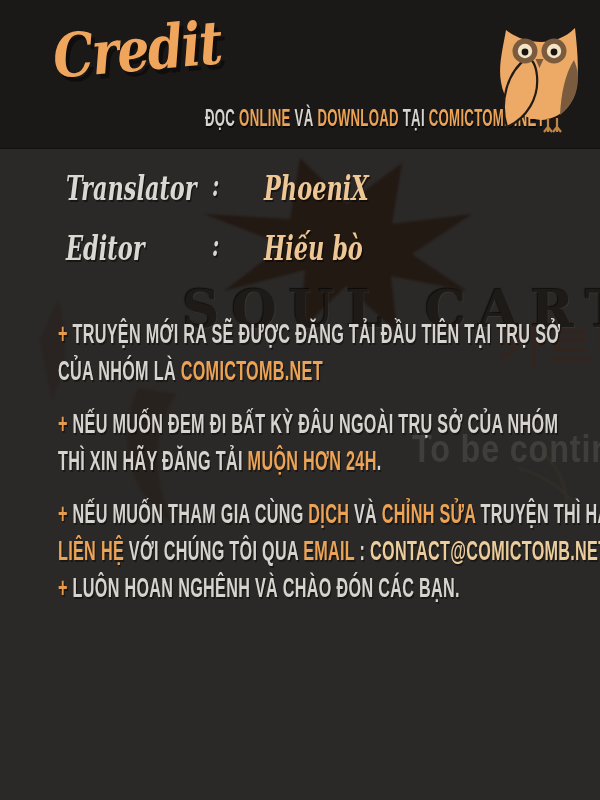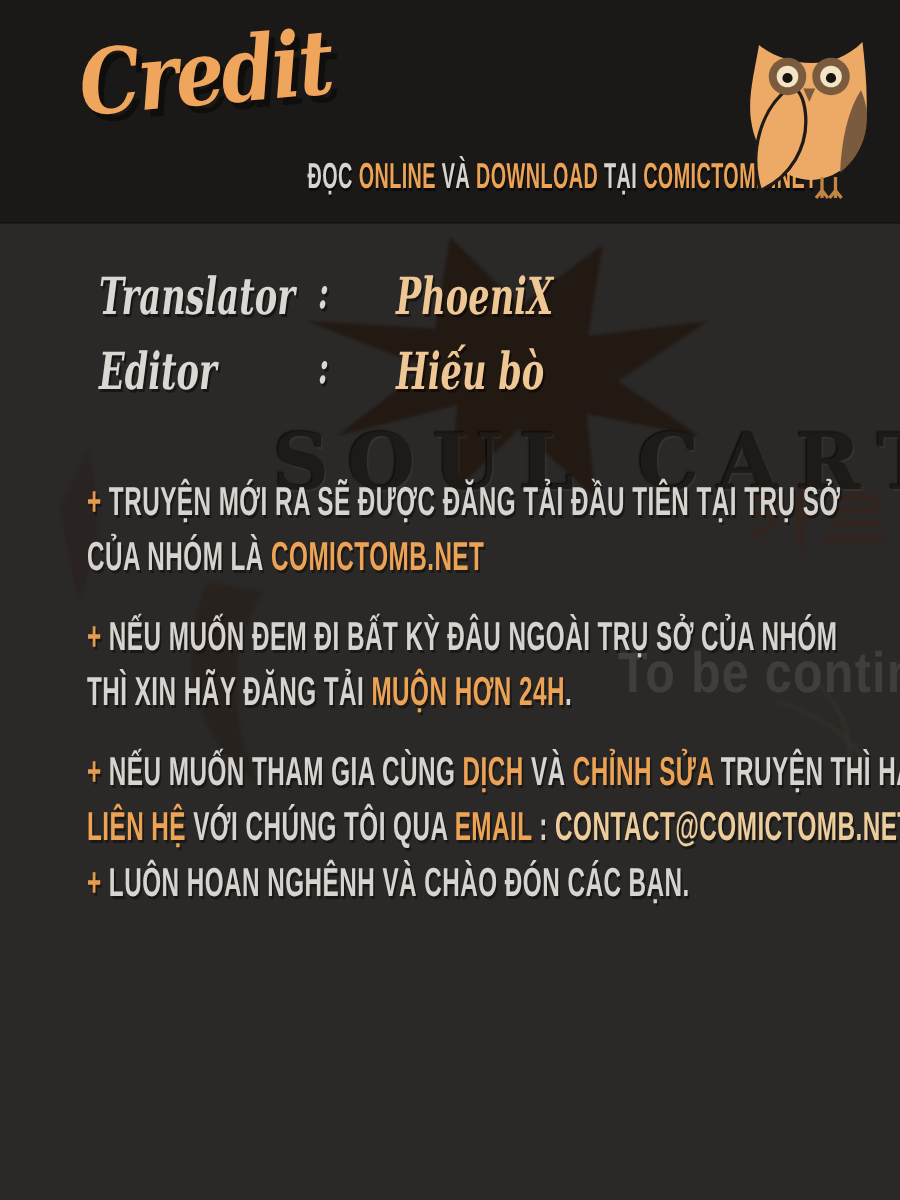--- a/index.html
+++ b/index.html
@@ -44,21 +44,21 @@
     left:498px; top:314px; font-size:46px; letter-spacing:3px;
     color:#3A2219; opacity:0.5;
   }
   .wm-cont {
     left:412px; top:428px; font-size:38px;
     color:#8D8984; opacity:0.22;
     transform:scaleX(0.85); transform-origin:0 0; letter-spacing:1px;
   }
   
   .credit-row { position:absolute; left:66px; height:46px; width:480px; }
-  .row-translator { top:178px;text-align:right; }
+  .row-translator { top:168px;text-align:right; }
   .row-editor { top:228px; }
   .credit-row span { position:absolute; top:0; display:inline-block; white-space:nowrap; }
   .script {
     font-family:"DejaVu Serif", serif; font-style:italic; font-weight:bold;
     font-size:34px; transform:scaleX(0.66); transform-origin:0 0;
     text-shadow:2px 2px 0 rgba(0,0,0,0.45);
   }
   .credit-label { left:0; color:#DBD8D3; }
   .credit-colon { left:146px; color:#DBD8D3; font-size:30px; }
   .credit-value { left:198px; color:#EEC795; }

